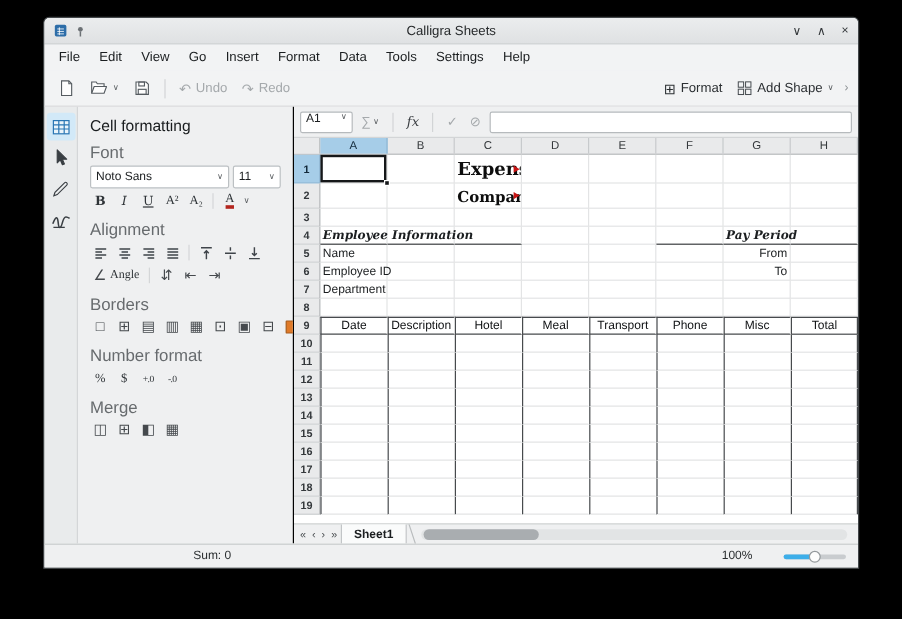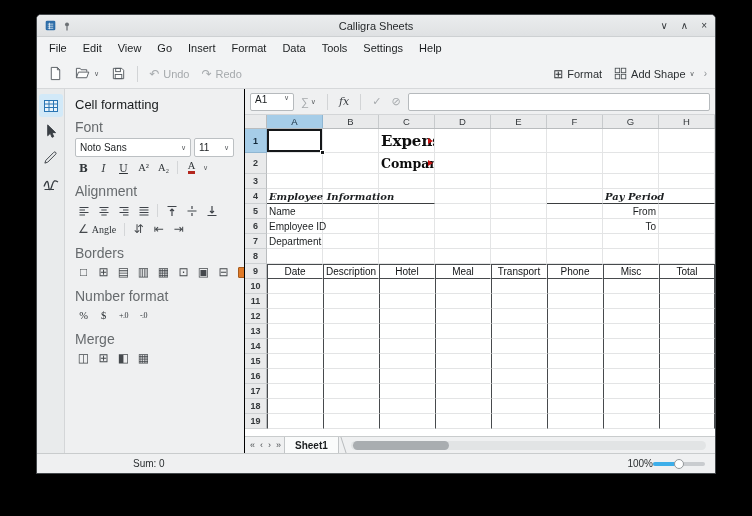--- a/index.html
+++ b/index.html
@@ -84,22 +84,22 @@
   .ovf{position:absolute;right:1px;top:50%;transform:translateY(-50%);width:0;height:0;border-top:3.5px solid transparent;border-bottom:3.5px solid transparent;border-left:5px solid #c81414;z-index:2;}
   
   .tabbar{height:17px;flex:none;background:#eff0f1;border-top:1px solid #c9cccd;display:flex;align-items:center;padding:0 3px;gap:1px;}
   .nav{font-size:9px;color:#4a4e51;padding:0 2px;line-height:1;}
   .tab{height:100%;display:flex;align-items:center;padding:0 10px;font-size:10px;font-weight:bold;background:#fafbfb;border-left:1px solid #c2c5c7;border-right:1px solid #c2c5c7;color:#1b1e20;}
   .slant{width:6px;height:100%;border-right:1px solid #b8bbbd;transform:skewX(18deg);margin-left:-2px;}
   .hscroll{flex:1;height:9px;margin:0 6px;background:#e2e4e5;border-radius:5px;position:relative;}
   .thumb{position:absolute;left:2px;top:0;height:9px;width:27%;background:#a9adb0;border-radius:5px;}
   
   .statusbar{height:20px;flex:none;background:#eff0f1;border-top:1px solid #c9cccd;display:flex;align-items:center;font-size:10px;color:#2a2e30;padding:0 10px;}
-  .sum{margin-left:86px;}
-  .zoomgrp{margin-left:auto;display:flex;align-items:center;gap:0;}
+  .sum{margin-left:114px;}
+  .zoomgrp{margin-left:auto;display:flex;align-items:center;gap:26px;}
   .zslider{width:52px;height:12px;position:relative;display:flex;align-items:center;}
   .ztrack{position:absolute;left:0;right:0;height:4px;border-radius:2px;background:#c9cccf;}
   .zfill{position:absolute;left:0;width:50%;height:4px;border-radius:2px;background:#3daee9;}
   .zhandle{position:absolute;left:calc(50% - 5px);width:10px;height:10px;border-radius:50%;background:#fdfdfd;border:1px solid #94999c;}
 </style>
 </head>
 <body>
 
 <div class="window">
 

